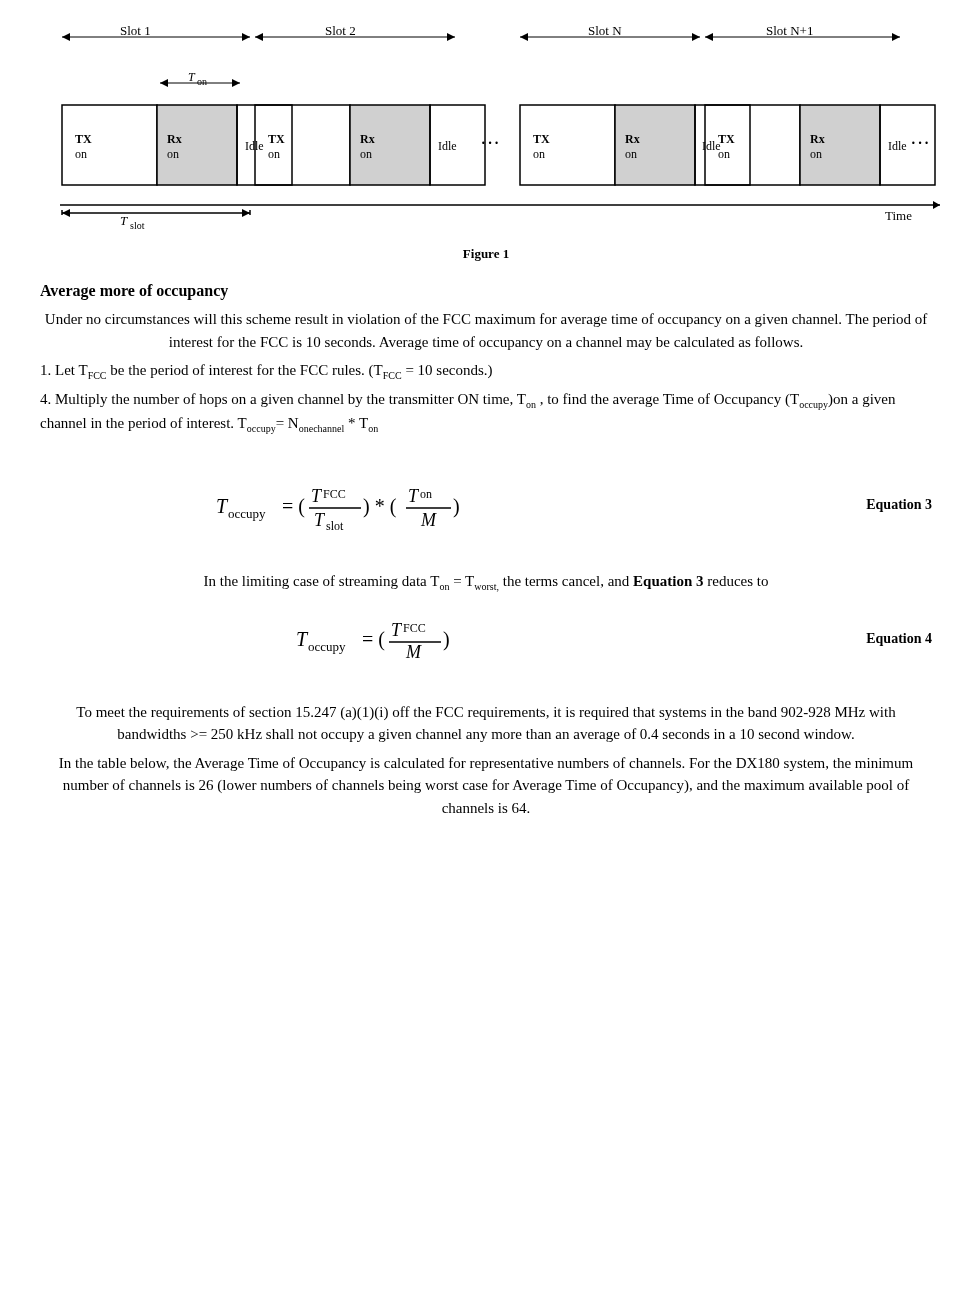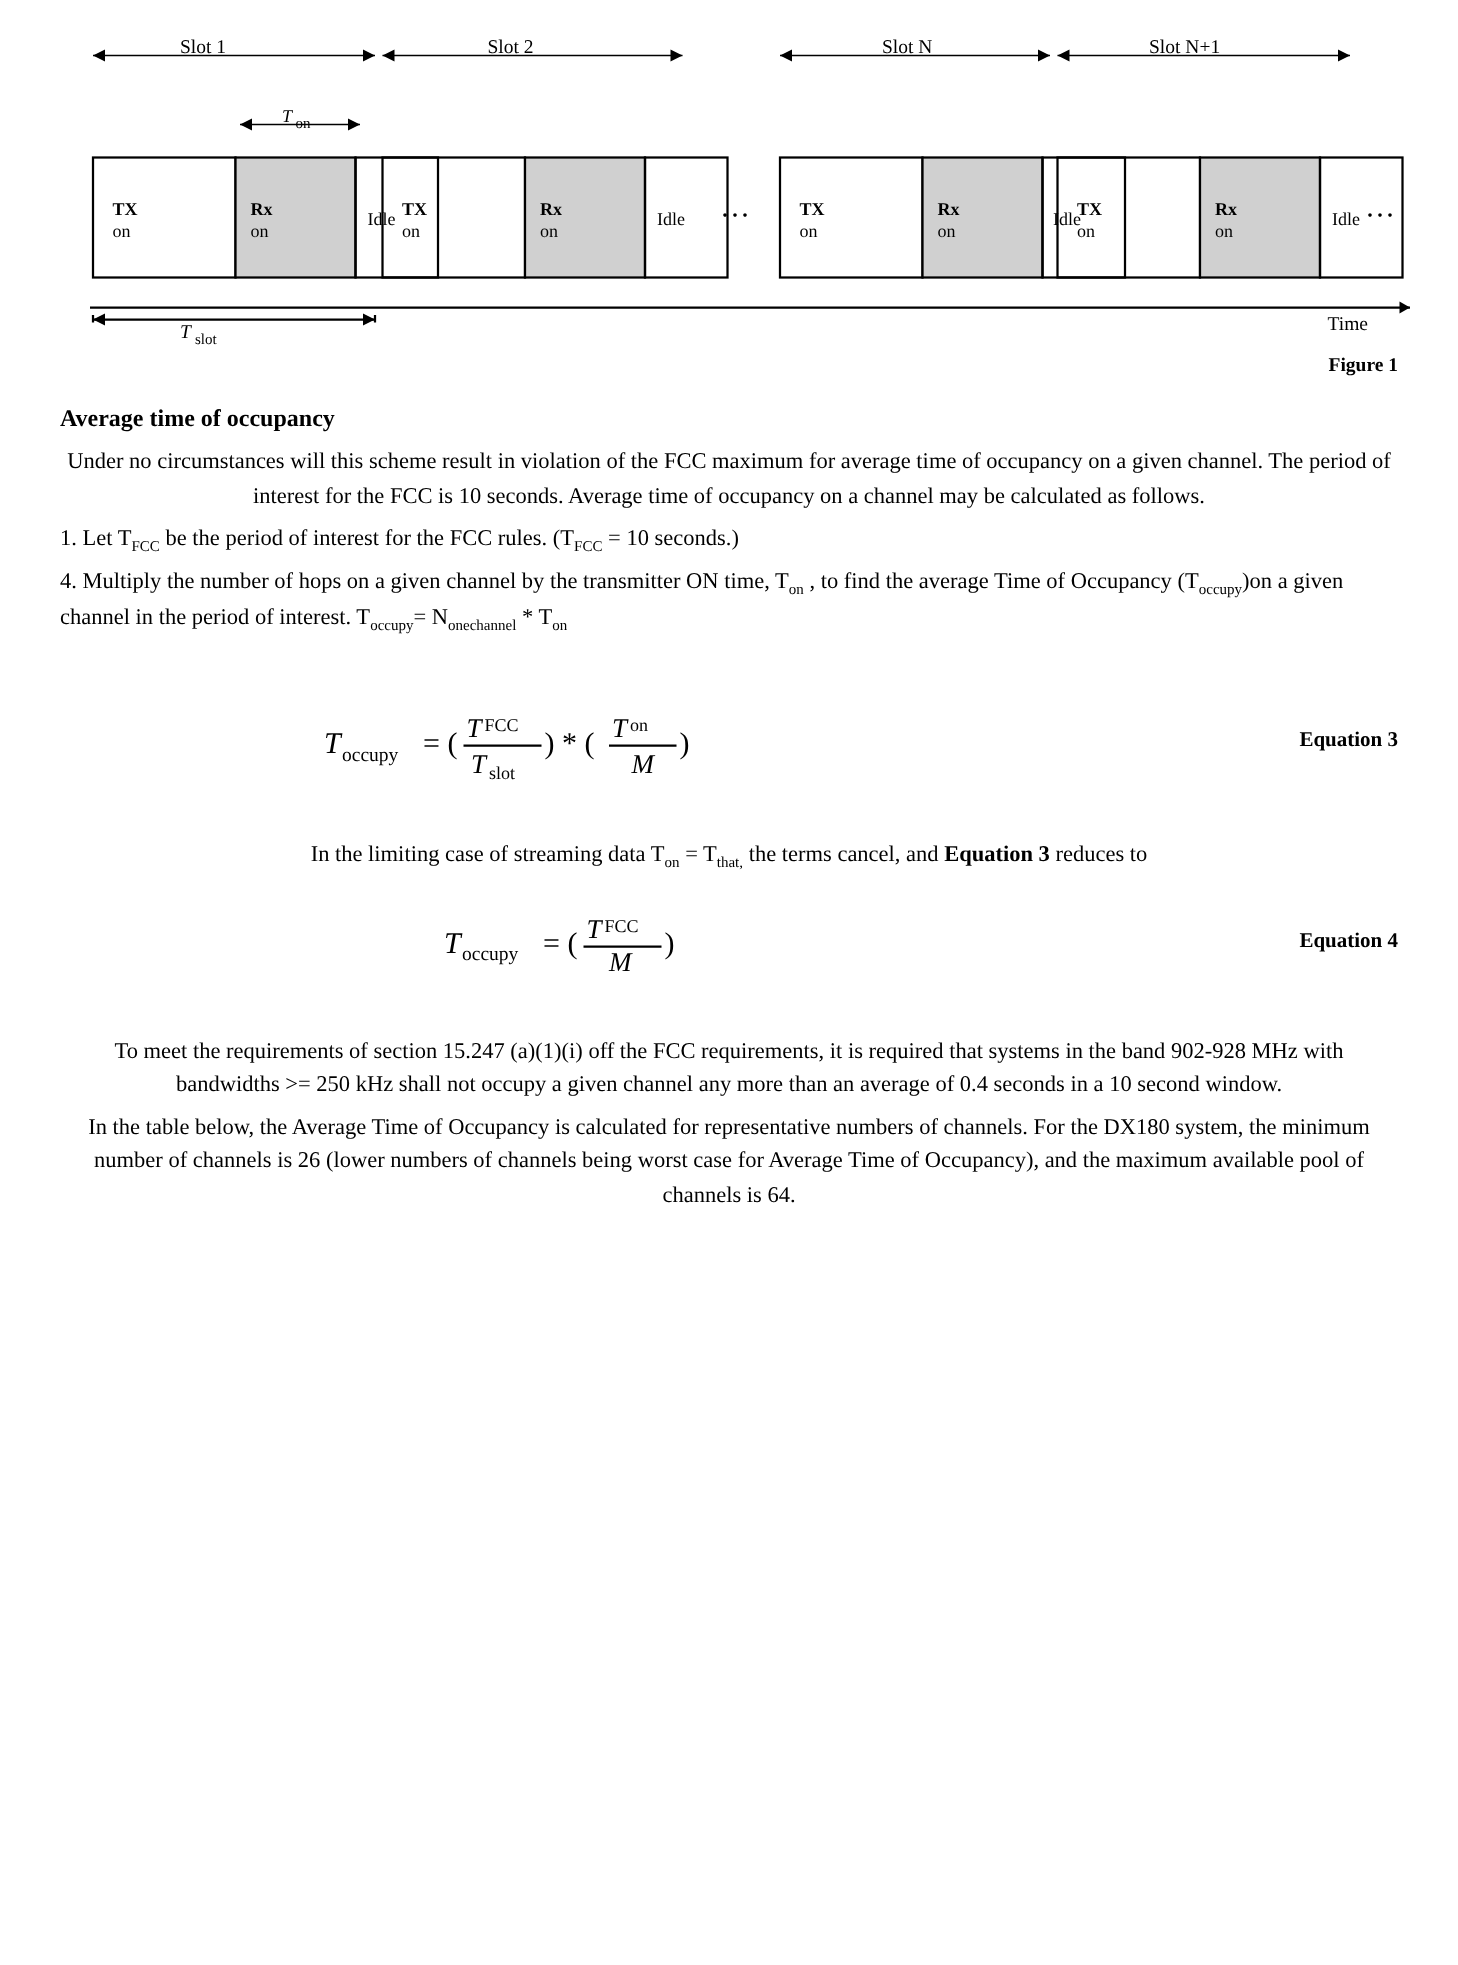--- a/index.html
+++ b/index.html
@@ -26,24 +26,24 @@
       margin: 0 auto;
     }
 
     
     .diagram-svg {
       width: 100%;
       height: 100%;
     }
 
     .figure-caption {
-      text-align: right;
+      text-align: center;
       font-size: 13px;
       font-weight: bold;
-      margin-top: 5px;
+      margin-top: 16px;
       margin-bottom: 20px;
     }
 
     
     .section-title {
       font-size: 16px;
       font-weight: bold;
       margin-bottom: 8px;
     }
 
@@ -178,21 +178,21 @@
       <text x="848" y="125" font-size="12" font-family="Georgia,serif">Idle</text>
 
       <text x="870" y="125" font-size="20" font-family="Georgia,serif">···</text>
     </svg>
   </div>
   <div class="figure-caption">Figure 1</div>
 </div>
 
 <div>
 
-  <p class="section-title">Average time of occupancy</p>
+  <p class="section-title">Average more of occupancy</p>
 
   <p class="para">
     Under no circumstances will this scheme result in violation of the FCC maximum for average time of occupancy on a given channel. The period of interest for the FCC is 10 seconds. Average time of occupancy on a channel may be calculated as follows.
   </p>
 
   <p class="para-list">
     1. Let T<sub>FCC</sub> be the period of interest for the FCC rules. (T<sub>FCC</sub> = 10 seconds.)
   </p>
   <p class="para-list">
     4. Multiply the number of hops on a given channel by the transmitter ON time, T<sub>on</sub> , to find the average Time of Occupancy (T<sub>occupy</sub>)on a given channel in the period of interest. T<sub>occupy</sub>= N<sub>onechannel</sub> * T<sub>on</sub>
@@ -220,21 +220,21 @@
       <line x1="200" y1="30" x2="245" y2="30" stroke="#000" stroke-width="1.5"></line>
       <text x="215" y="48" font-size="18" font-family="Georgia,serif" font-style="italic">M</text>
       <text x="247" y="35" font-size="20" font-family="Georgia,serif">)</text>
     </svg>
     <span class="equation-label">Equation 3</span>
   </div>
 
   <br>
 
   <p class="para">
-    In the limiting case of streaming data T<sub>on</sub> = T<sub>that,</sub> the terms cancel, and <span class="bold">Equation 3</span> reduces to
+    In the limiting case of streaming data T<sub>on</sub> = T<sub>worst,</sub> the terms cancel, and <span class="bold">Equation 3</span> reduces to
   </p>
 
   
   <div class="equation-block">
     <svg class="eq-svg-small" viewBox="0 0 400 50" xmlns="http://www.w3.org/2000/svg">
 
       <text x="10" y="32" font-size="20" font-family="Georgia,serif" font-style="italic">T</text>
       <text x="22" y="37" font-size="13" font-family="Georgia,serif">occupy</text>
       <text x="76" y="32" font-size="20" font-family="Georgia,serif">= (</text>
 

